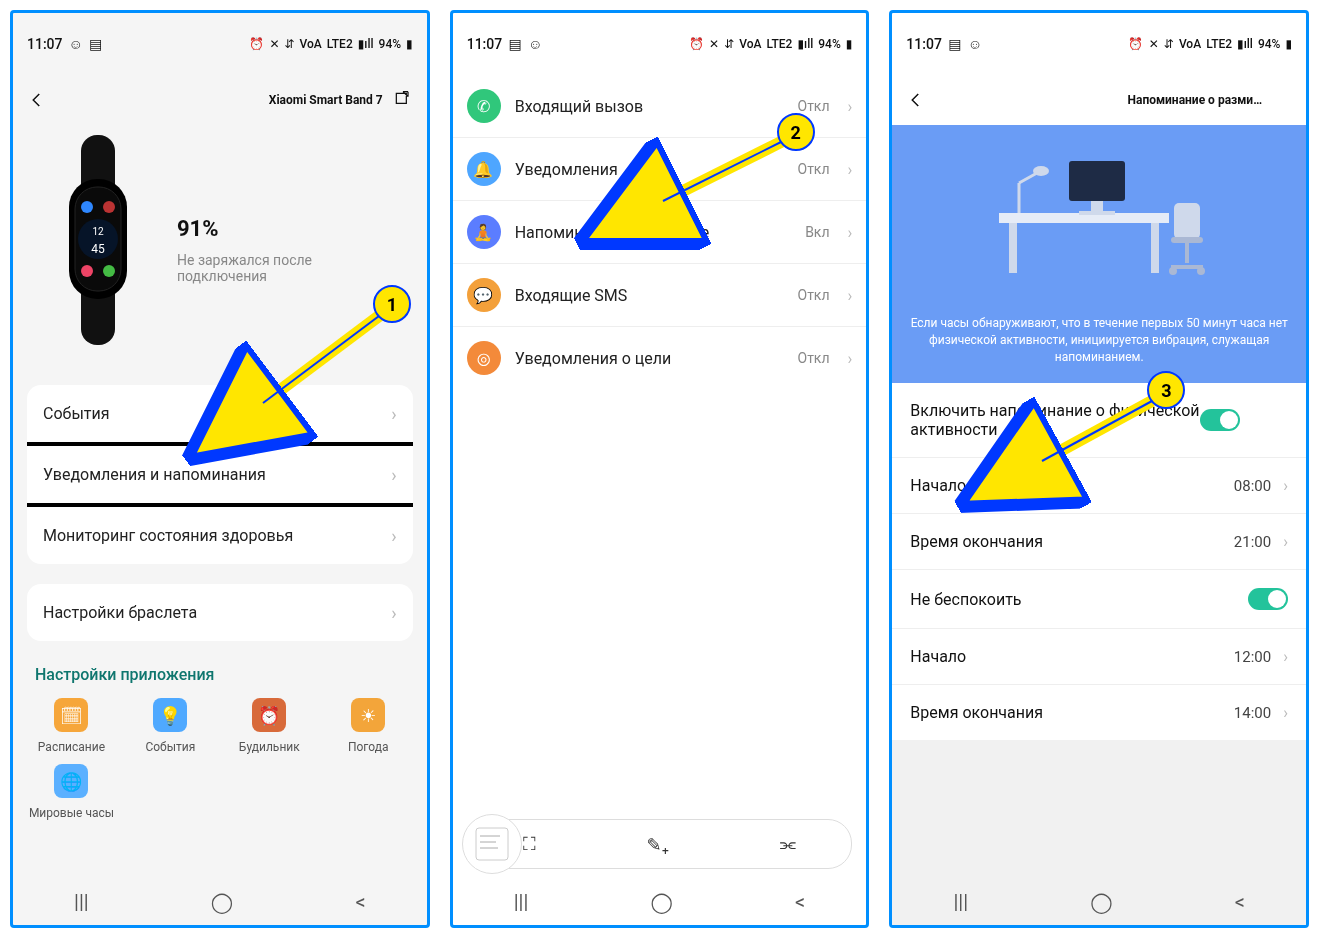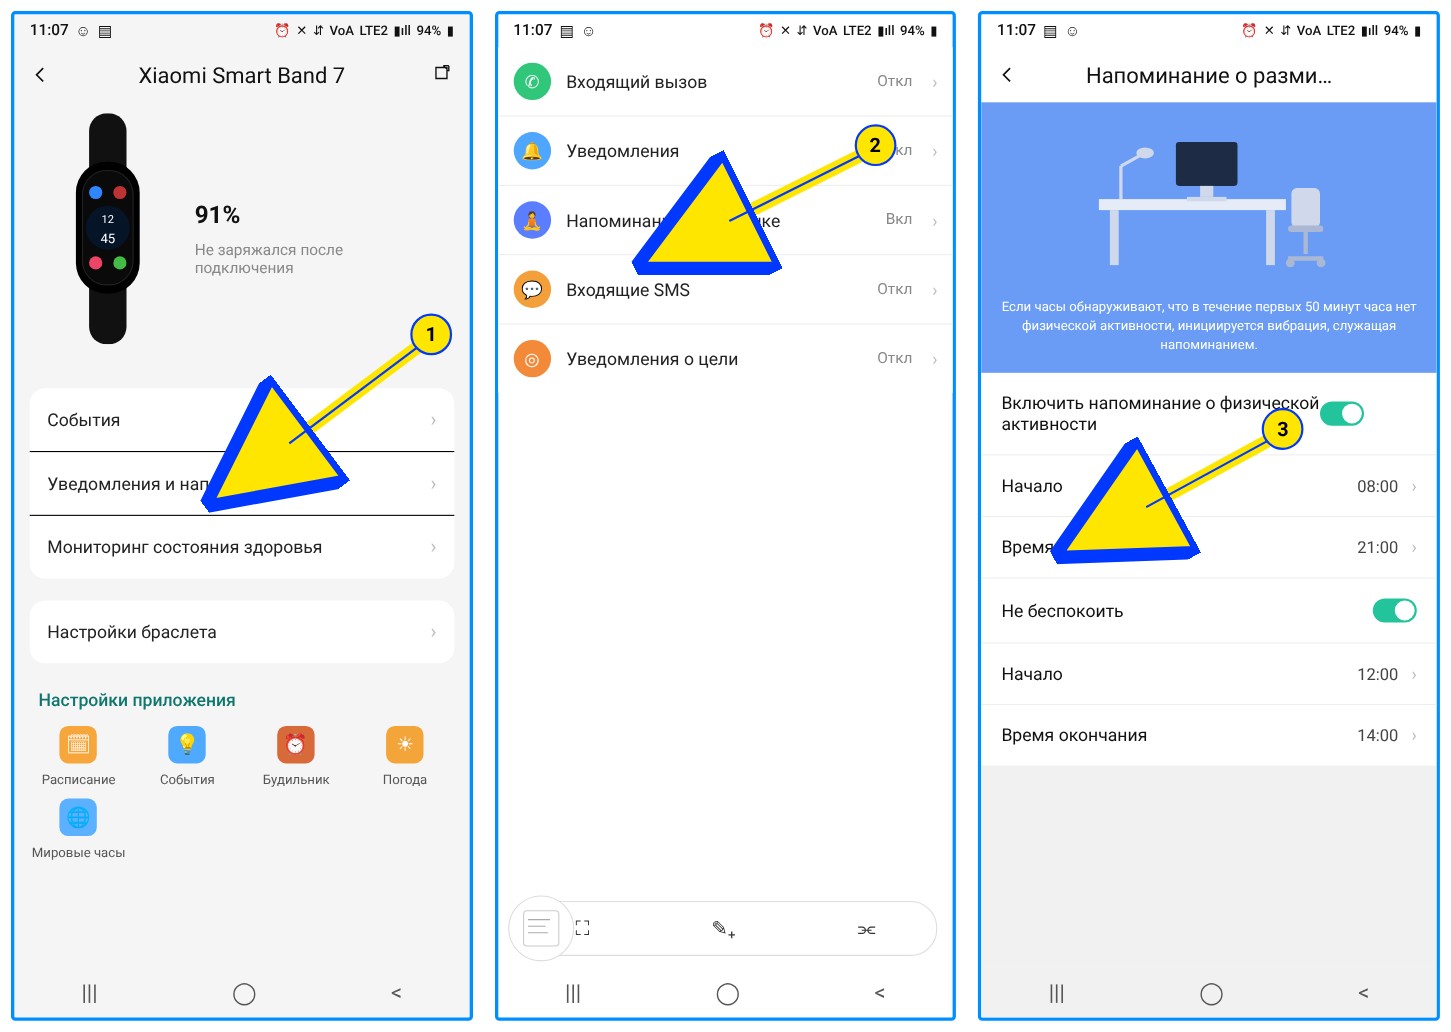--- a/index.html
+++ b/index.html
@@ -1,42 +1,42 @@
 <!DOCTYPE html>
 <html><head>
 <meta charset="utf-8">
 <style>
 html,body{margin:0;padding:0;background:#fff;font-family:-apple-system,BlinkMacSystemFont,"Segoe UI",Roboto,Arial,sans-serif}
 .stage{width:1319px;height:938px;display:flex;gap:20px;padding:10px;box-sizing:border-box;position:relative}
 .phone{flex:1;border:3px solid #008fff;border-radius:4px;display:flex;flex-direction:column;background:#f5f5f5;overflow:hidden;position:relative}
 
 
-.statusbar{height:30px;display:flex;align-items:center;justify-content:space-between;padding:0 14px;font-size:14px;font-weight:500;color:#111}
+.statusbar{height:30px;display:flex;align-items:center;justify-content:space-between;padding:16px 14px;font-size:14px;font-weight:500;color:#111}
 .sb-left{display:flex;align-items:center;gap:6px}
 .sb-right{display:flex;align-items:center;gap:5px;font-size:12px}
 .sb-icon{width:14px;height:14px;display:inline-flex;align-items:center;justify-content:center}
 
 
 .hdr{height:50px;display:flex;align-items:center;padding:0 12px;gap:8px}
 .hdr .back{width:24px;height:24px;display:flex;align-items:center;justify-content:center;cursor:pointer}
-.hdr .title{flex:1;text-align:center;font-size:20px;font-weight:400;color:#111}
+.hdr .title{flex:1;text-align:right;font-size:12px;font-weight:700;color:#111}
 .hdr .help{width:24px;height:24px;display:flex;align-items:center;justify-content:center;cursor:pointer}
 .hdr .share{width:24px;height:24px;display:flex;align-items:center;justify-content:center;cursor:pointer}
 
 
 .hero{display:flex;align-items:center;gap:24px;padding:10px 20px 30px 30px}
 .watch-img{width:110px;height:210px;display:flex;align-items:center;}
 .hero-text .pct{font-size:42px;font-weight:700;color:#111}
 .hero-text .pct span{font-size:22px}
 .hero-text .sub{font-size:14px;color:#888;margin-top:6px;max-width:160px}
 
 
 .card{background:#fff;border-radius:14px;margin:10px 14px}
 .row{display:flex;align-items:center;justify-content:space-between;padding:18px 16px;font-size:16px;color:#222;cursor:pointer}
-.row+.row{border-top:1px solid #000000}
+.row+.row{border-top:4px solid #000000}
 .row .chev{color:#bbb;font-size:18px}
 
 
 .section-head{font-size:16px;font-weight:500;color:#0f766e;padding:14px 22px 0 22px}
 
 
 .appgrid{display:grid;grid-template-columns:repeat(4,1fr);gap:10px;padding:14px 14px}
 .app{display:flex;flex-direction:column;align-items:center;gap:8px;font-size:12px;color:#555;cursor:pointer}
 .app .ic{width:34px;height:34px;border-radius:8px;display:flex;align-items:center;justify-content:center;font-size:18px;color:#fff}
 
@@ -53,21 +53,21 @@
 .lchev{color:#bbb}
 
 
 .toolbar{height:48px;margin:0 14px 10px 14px;background:#fff;border:1px solid #ddd;border-radius:24px;display:flex;align-items:center;justify-content:space-around;position:relative}
 .toolbar .thumb{position:absolute;left:-6px;top:-6px;width:58px;height:58px;border-radius:50%;background:#fff;border:1px solid #ddd;display:flex;align-items:center;justify-content:center;overflow:hidden}
 .toolbar .tic{font-size:18px;color:#333}
 
 
 .banner{background:#6a9cf5;display:flex;flex-direction:column;align-items:center;padding:18px 14px 18px 14px;color:#fff}
 .banner .bimg{width:240px;height:150px;display:flex;align-items:center;justify-content:center}
-.banner .btxt{font-size:12px;text-align:center;line-height:1.4;margin-top:10px}
+.banner .btxt{font-size:12px;text-align:center;line-height:1.4;margin-top:22px}
 
 
 .srow{display:flex;align-items:center;padding:18px 18px;background:#fff;cursor:pointer}
 .srow+.srow{border-top:1px solid #eee}
 .srow .sname{font-size:16px;color:#111;flex:1}
 .srow .sval{font-size:15px;color:#444;margin-right:12px}
 .srow .schev{color:#bbb}
 
 
 .toggle{width:40px;height:22px;border-radius:11px;background:#23c39b;position:relative}

